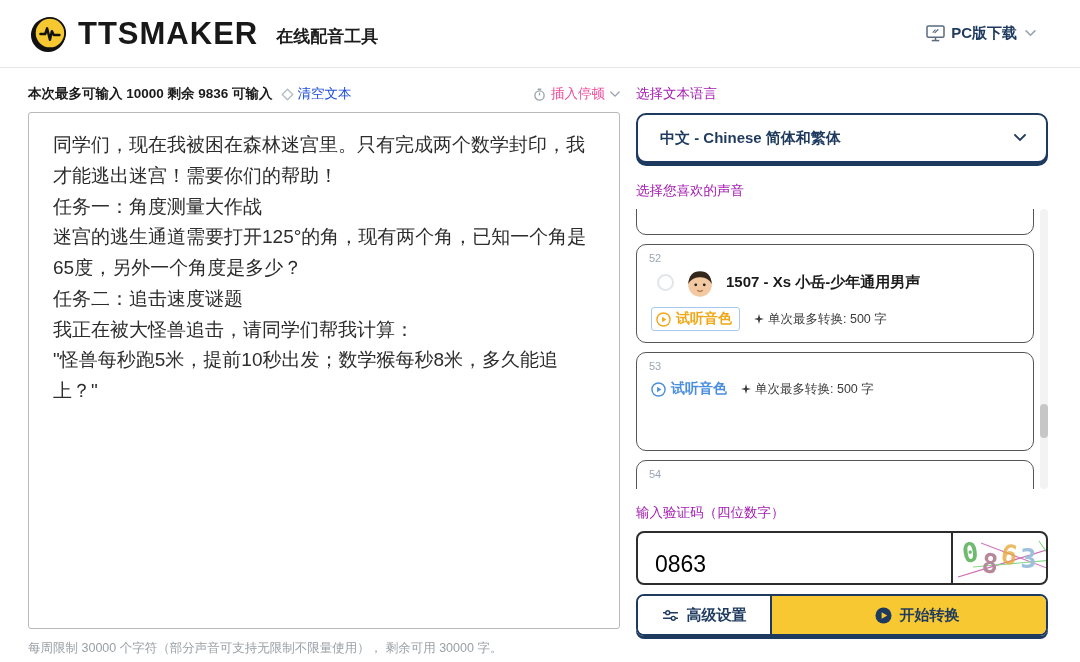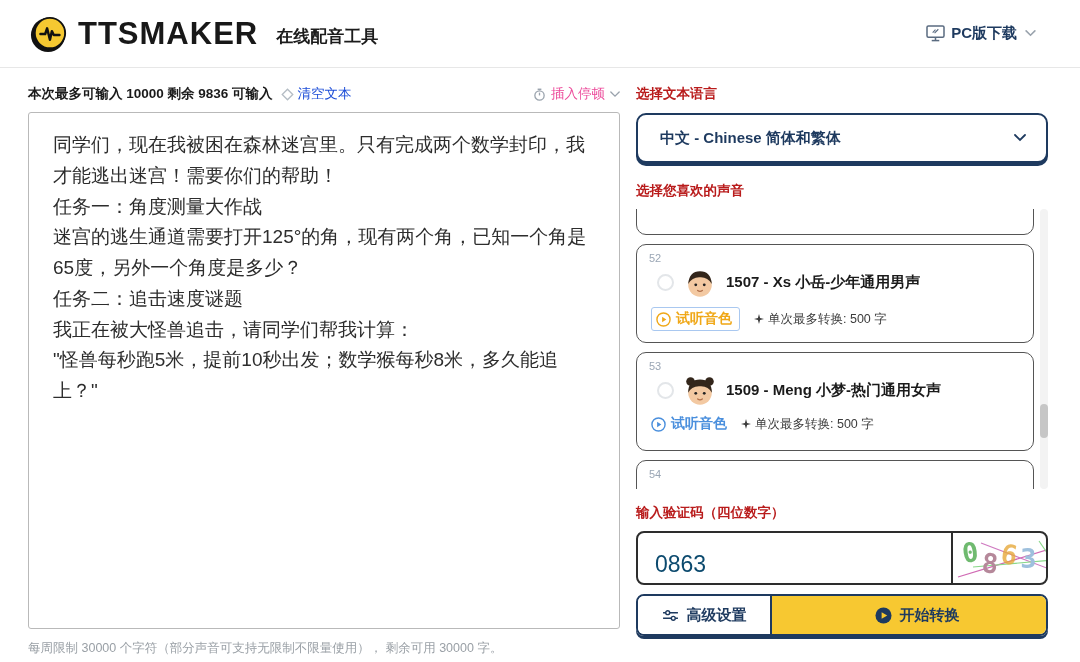--- a/index.html
+++ b/index.html
@@ -25,21 +25,21 @@
   .toolbar { display:flex; justify-content:space-between; align-items:center; margin-bottom:9px; }
   .counter { font-size:13.5px; font-weight:700; color:#1a1a1a; display:flex; align-items:flex-end; gap:8px; }
   .clear-btn { display:inline-flex; align-items:center; gap:4px; color:#1d4ed8; font-size:13.5px; font-weight:400; cursor:pointer; }
   .pause-btn { display:inline-flex; align-items:center; gap:5px; color:#ec4899; font-size:13.5px; cursor:pointer; }
   .text-area { width:592px; height:517px; border:1px solid #b9b9b9; border-radius:3px;
     padding:17px 24px; font-size:19px; line-height:1.62; color:#2d2d2d; resize:none;
     font-family:"Liberation Sans","DejaVu Sans",sans-serif; outline:none; }
   .note { margin-top:7px; font-size:12.5px; color:#9aa0a6; }
 
   
-  .sec-label { font-size:13.5px; font-weight:700; color:#b91c1c; }
+  .sec-label { font-size:13.5px; font-weight:400; color:#a21caf; }
   .lang-select { margin:10px 0 0; height:50px; border:2px solid #1e3a5f; border-radius:10px;
     box-shadow:0 3px 0 #1e3a5f; display:flex; align-items:center; justify-content:space-between;
     padding:0 20px 0 22px; cursor:pointer; background:#fff;gap:25px; }
   .lang-select .val { font-size:15px; font-weight:700; color:#1e3a5f; }
   .voices-label { margin-top:19px; }
   .voice-viewport { position:relative; height:280px; overflow:hidden; margin-top:9px; padding-right:14px; }
   .voice-scroll { margin-top:-73px; }
   .voice-card { border:1.6px solid #555; border-radius:10px; background:#fff; height:99px;
     margin-bottom:9px; padding:7px 12px 6px 12px; position:relative; }
   .v-num { font-size:11px; color:#9aa6b5; }
@@ -50,21 +50,21 @@
   .v-bottom { display:flex; align-items:center; gap:14px; margin-top:8px; padding-left:2px; }
   .preview { display:inline-flex; align-items:center; gap:5px; font-size:14px; font-weight:700; cursor:pointer; }
   .preview.boxed { border:1.4px solid #a9c8f0; border-radius:3px; padding:2px 7px 2px 4px; }
   .limit { display:inline-flex; align-items:center; gap:4px; font-size:12.5px; color:#3c3c3c; }
   .v-scrollbar { position:absolute; right:0; top:0; width:8px; height:280px; background:#f3f3f3; border-radius:4px; }
   .v-thumb { position:absolute; right:0; top:195px; width:8px; height:34px; background:#c6c6c6; border-radius:4px; cursor:pointer; }
 
   .captcha-label { margin-top:15px; }
   .captcha-row { display:flex; margin-top:9px; height:54px; }
   .captcha-input { flex:1; border:2px solid #2d2d2d; border-right:1.2px solid #2d2d2d;
-    border-radius:8px 0 0 8px; font-size:23px; color:#0c4a6e; padding:12px 0 0 17px; outline:none;
+    border-radius:8px 0 0 8px; font-size:23px; color:#000000; padding:12px 0 0 17px; outline:none;
     font-family:"Liberation Sans","DejaVu Sans",sans-serif; }
   .captcha-img { width:119px; border:2px solid #2d2d2d; border-left-width:2px; margin-left:-1px;
     border-radius:0 8px 8px 0; background:#fff; position:relative; overflow:hidden; cursor:pointer;
     display:flex; align-items:center; justify-content:space-around; padding:0 8px; }
   .cap-digit { font-size:27px; font-weight:900; font-family:"DejaVu Sans Mono",monospace; position:relative; z-index:2; }
   .cap-digit:nth-child(1){ transform:translateY(6px); }
   .cap-digit:nth-child(2){ transform:translateY(-6px) rotate(-8deg); opacity:.75; }
   .cap-digit:nth-child(3){ transform:translateY(5px) rotate(6deg); }
   .cap-digit:nth-child(4){ transform:translateY(-4px) rotate(10deg); opacity:.8; }
   .cap-lines { position:absolute; inset:0; z-index:1; }
@@ -199,35 +199,20 @@
                     <path d="M5 0 L6.1 3.9 10 5 6.1 6.1 5 10 3.9 6.1 0 5 3.9 3.9 Z" fill="#3c3c3c"></path>
                   </svg>
               </span>
               <span>单次最多转换: 500 字</span>
             </span>
           </div>
         </div>
 
         <div class="voice-card">
           <div class="v-num">53</div>
-          <div class="v-row">
-            <span class="v-radio"></span>
-            <span class="v-avatar">
-              <svg viewBox="0 0 36 36" width="34" height="34">
-                <circle cx="8" cy="9" r="4.6" fill="#33261b"></circle>
-                <circle cx="28" cy="9" r="4.6" fill="#33261b"></circle>
-                <circle cx="18" cy="21" r="12.5" fill="#f3c9a2"></circle>
-                <path d="M5.5 21 Q5.5 7 18 7 Q30.5 7 30.5 21 Q27 13.5 18 14 Q9 13.5 5.5 21 Z" fill="#33261b"></path>
-                <circle cx="13.5" cy="21.5" r="1.5" fill="#222"></circle>
-                <circle cx="22.5" cy="21.5" r="1.5" fill="#222"></circle>
-                <path d="M15.5 27.5 Q18 29.5 20.5 27.5" stroke="#b06f4a" fill="none" stroke-width="1.3" stroke-linecap="round"></path>
-              </svg>
-            </span>
-            <span class="v-name">1509 - Meng 小梦-热门通用女声</span>
-          </div>
           <div class="v-bottom">
             <span class="preview" style="color: rgb(74, 143, 221);">
               <svg viewBox="0 0 16 16" width="15" height="15">
                 <circle cx="8" cy="8" r="7" fill="none" stroke="currentColor" stroke-width="1.5"></circle>
                 <polygon points="6.5,5 11,8 6.5,11" fill="currentColor"></polygon>
               </svg>
               <span>试听音色</span>
             </span>
             <span class="limit">
               <span>

